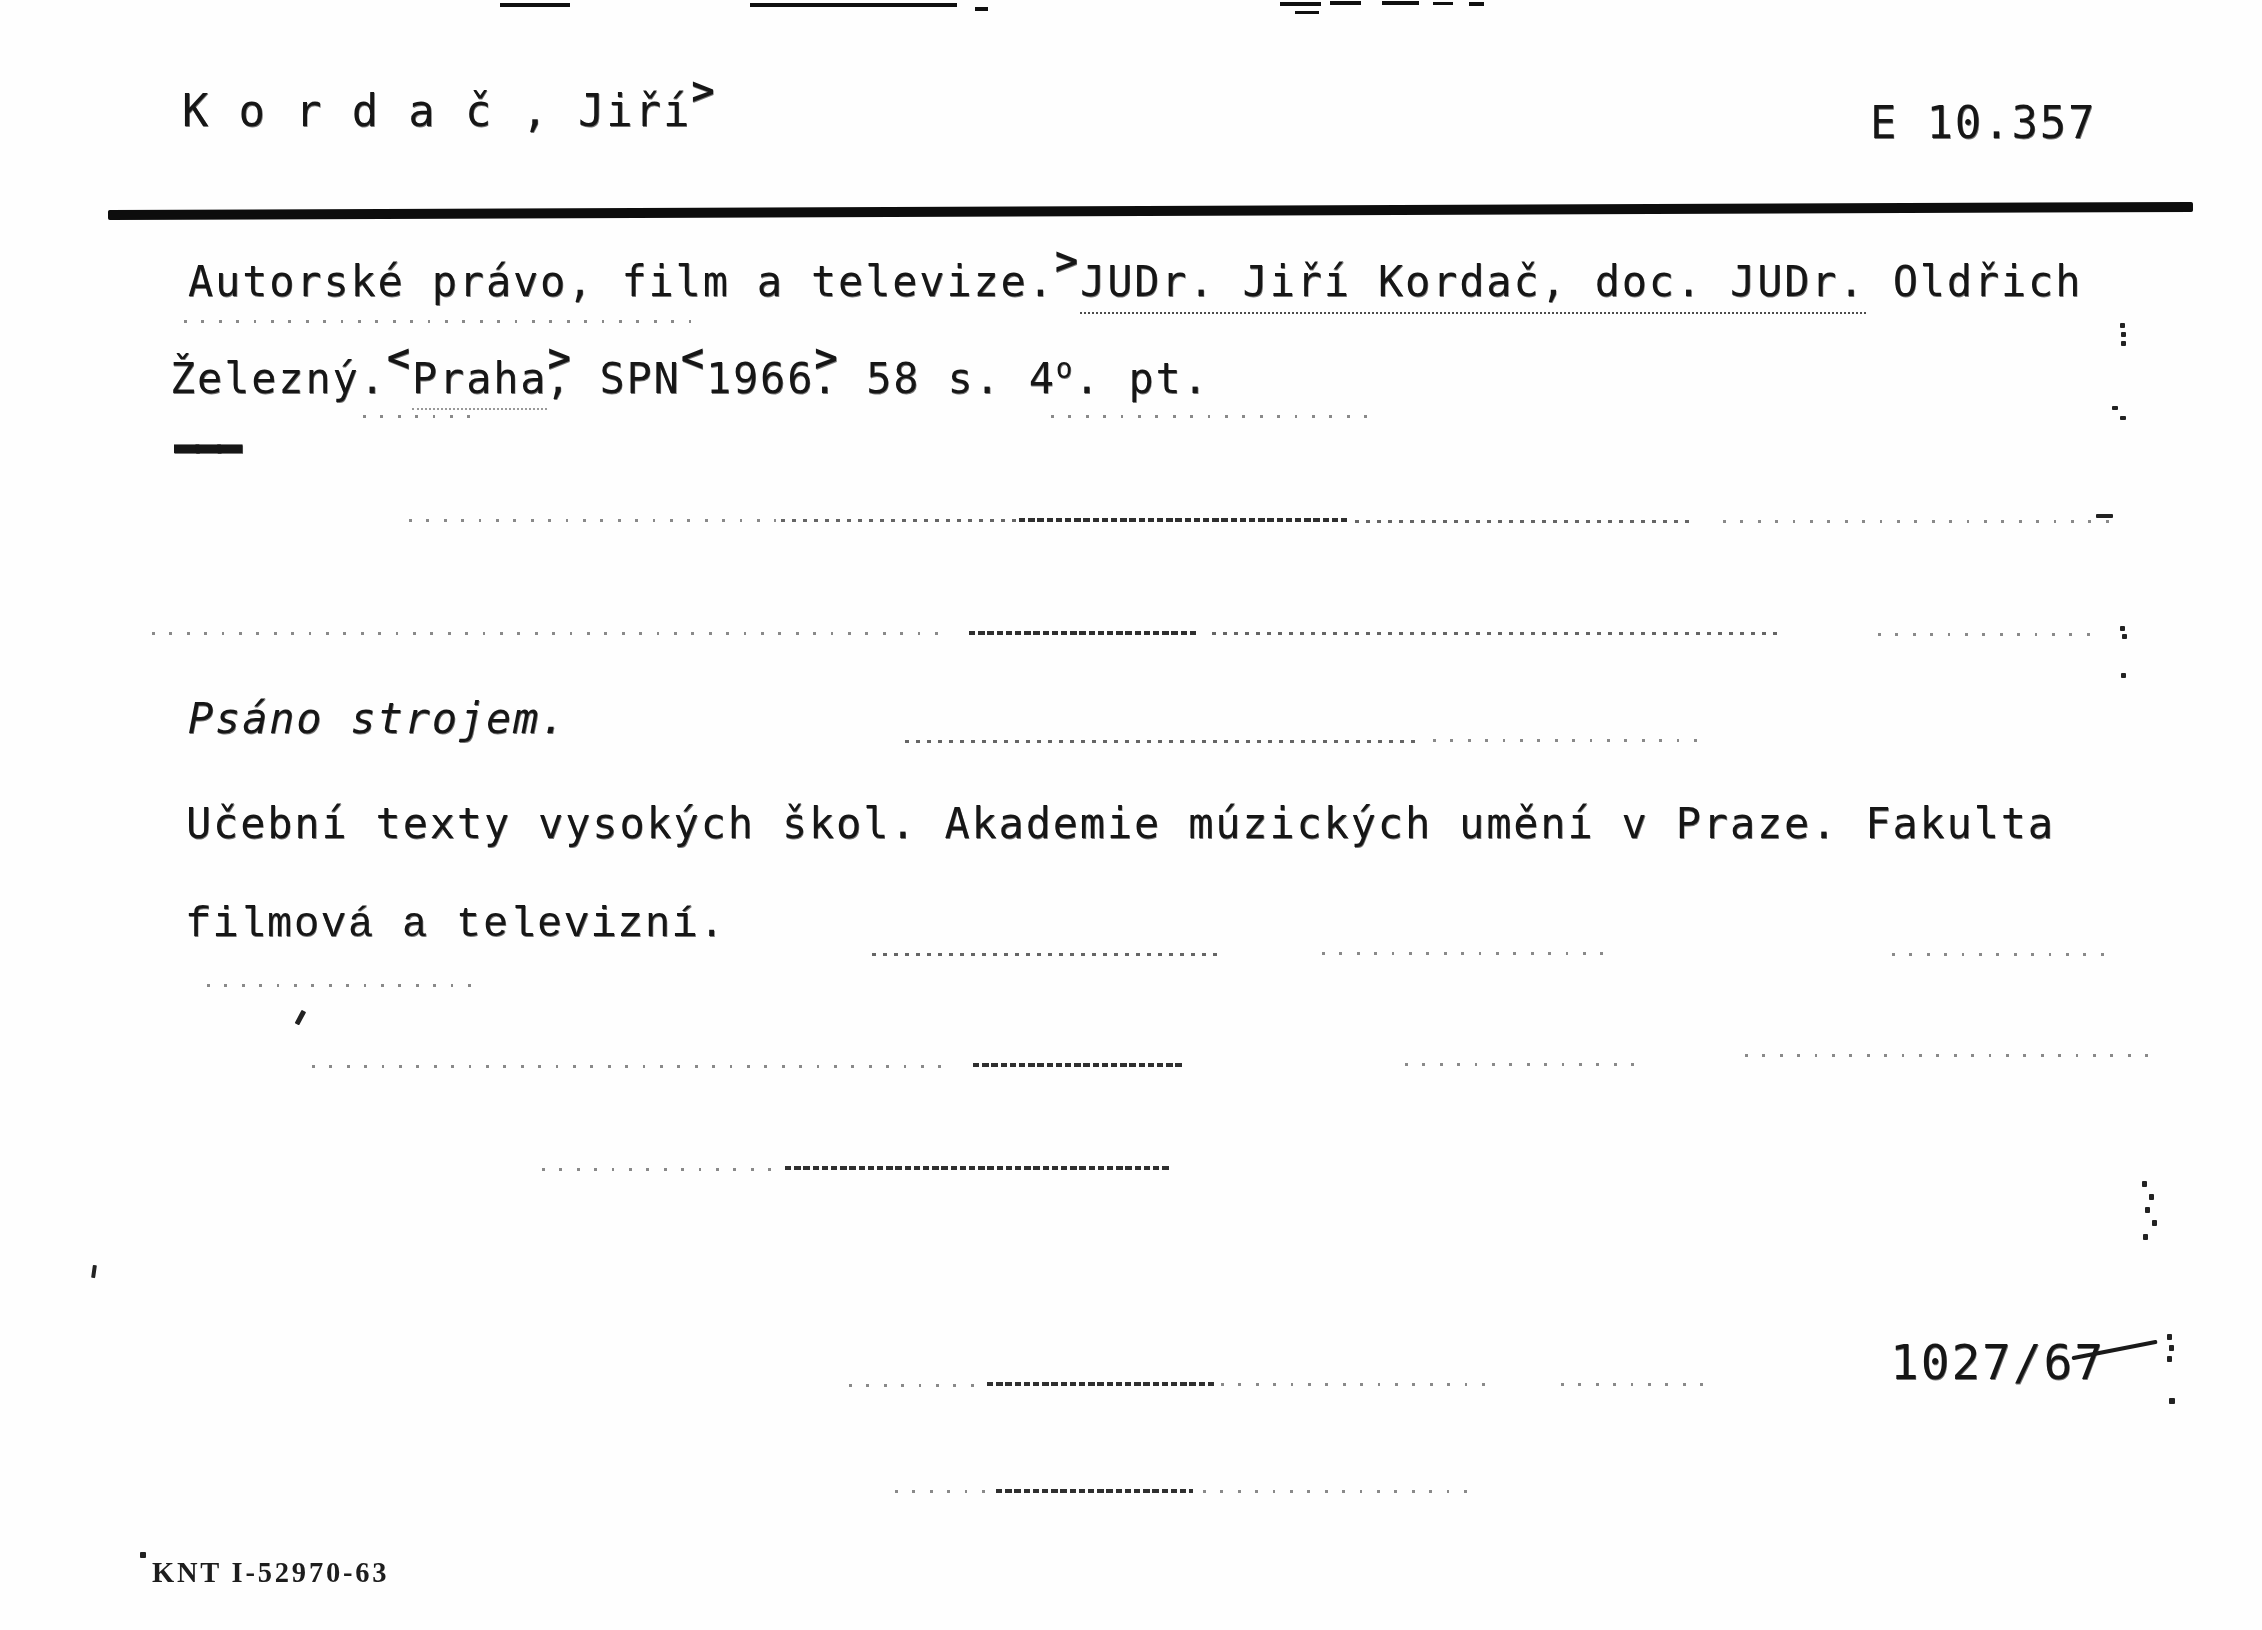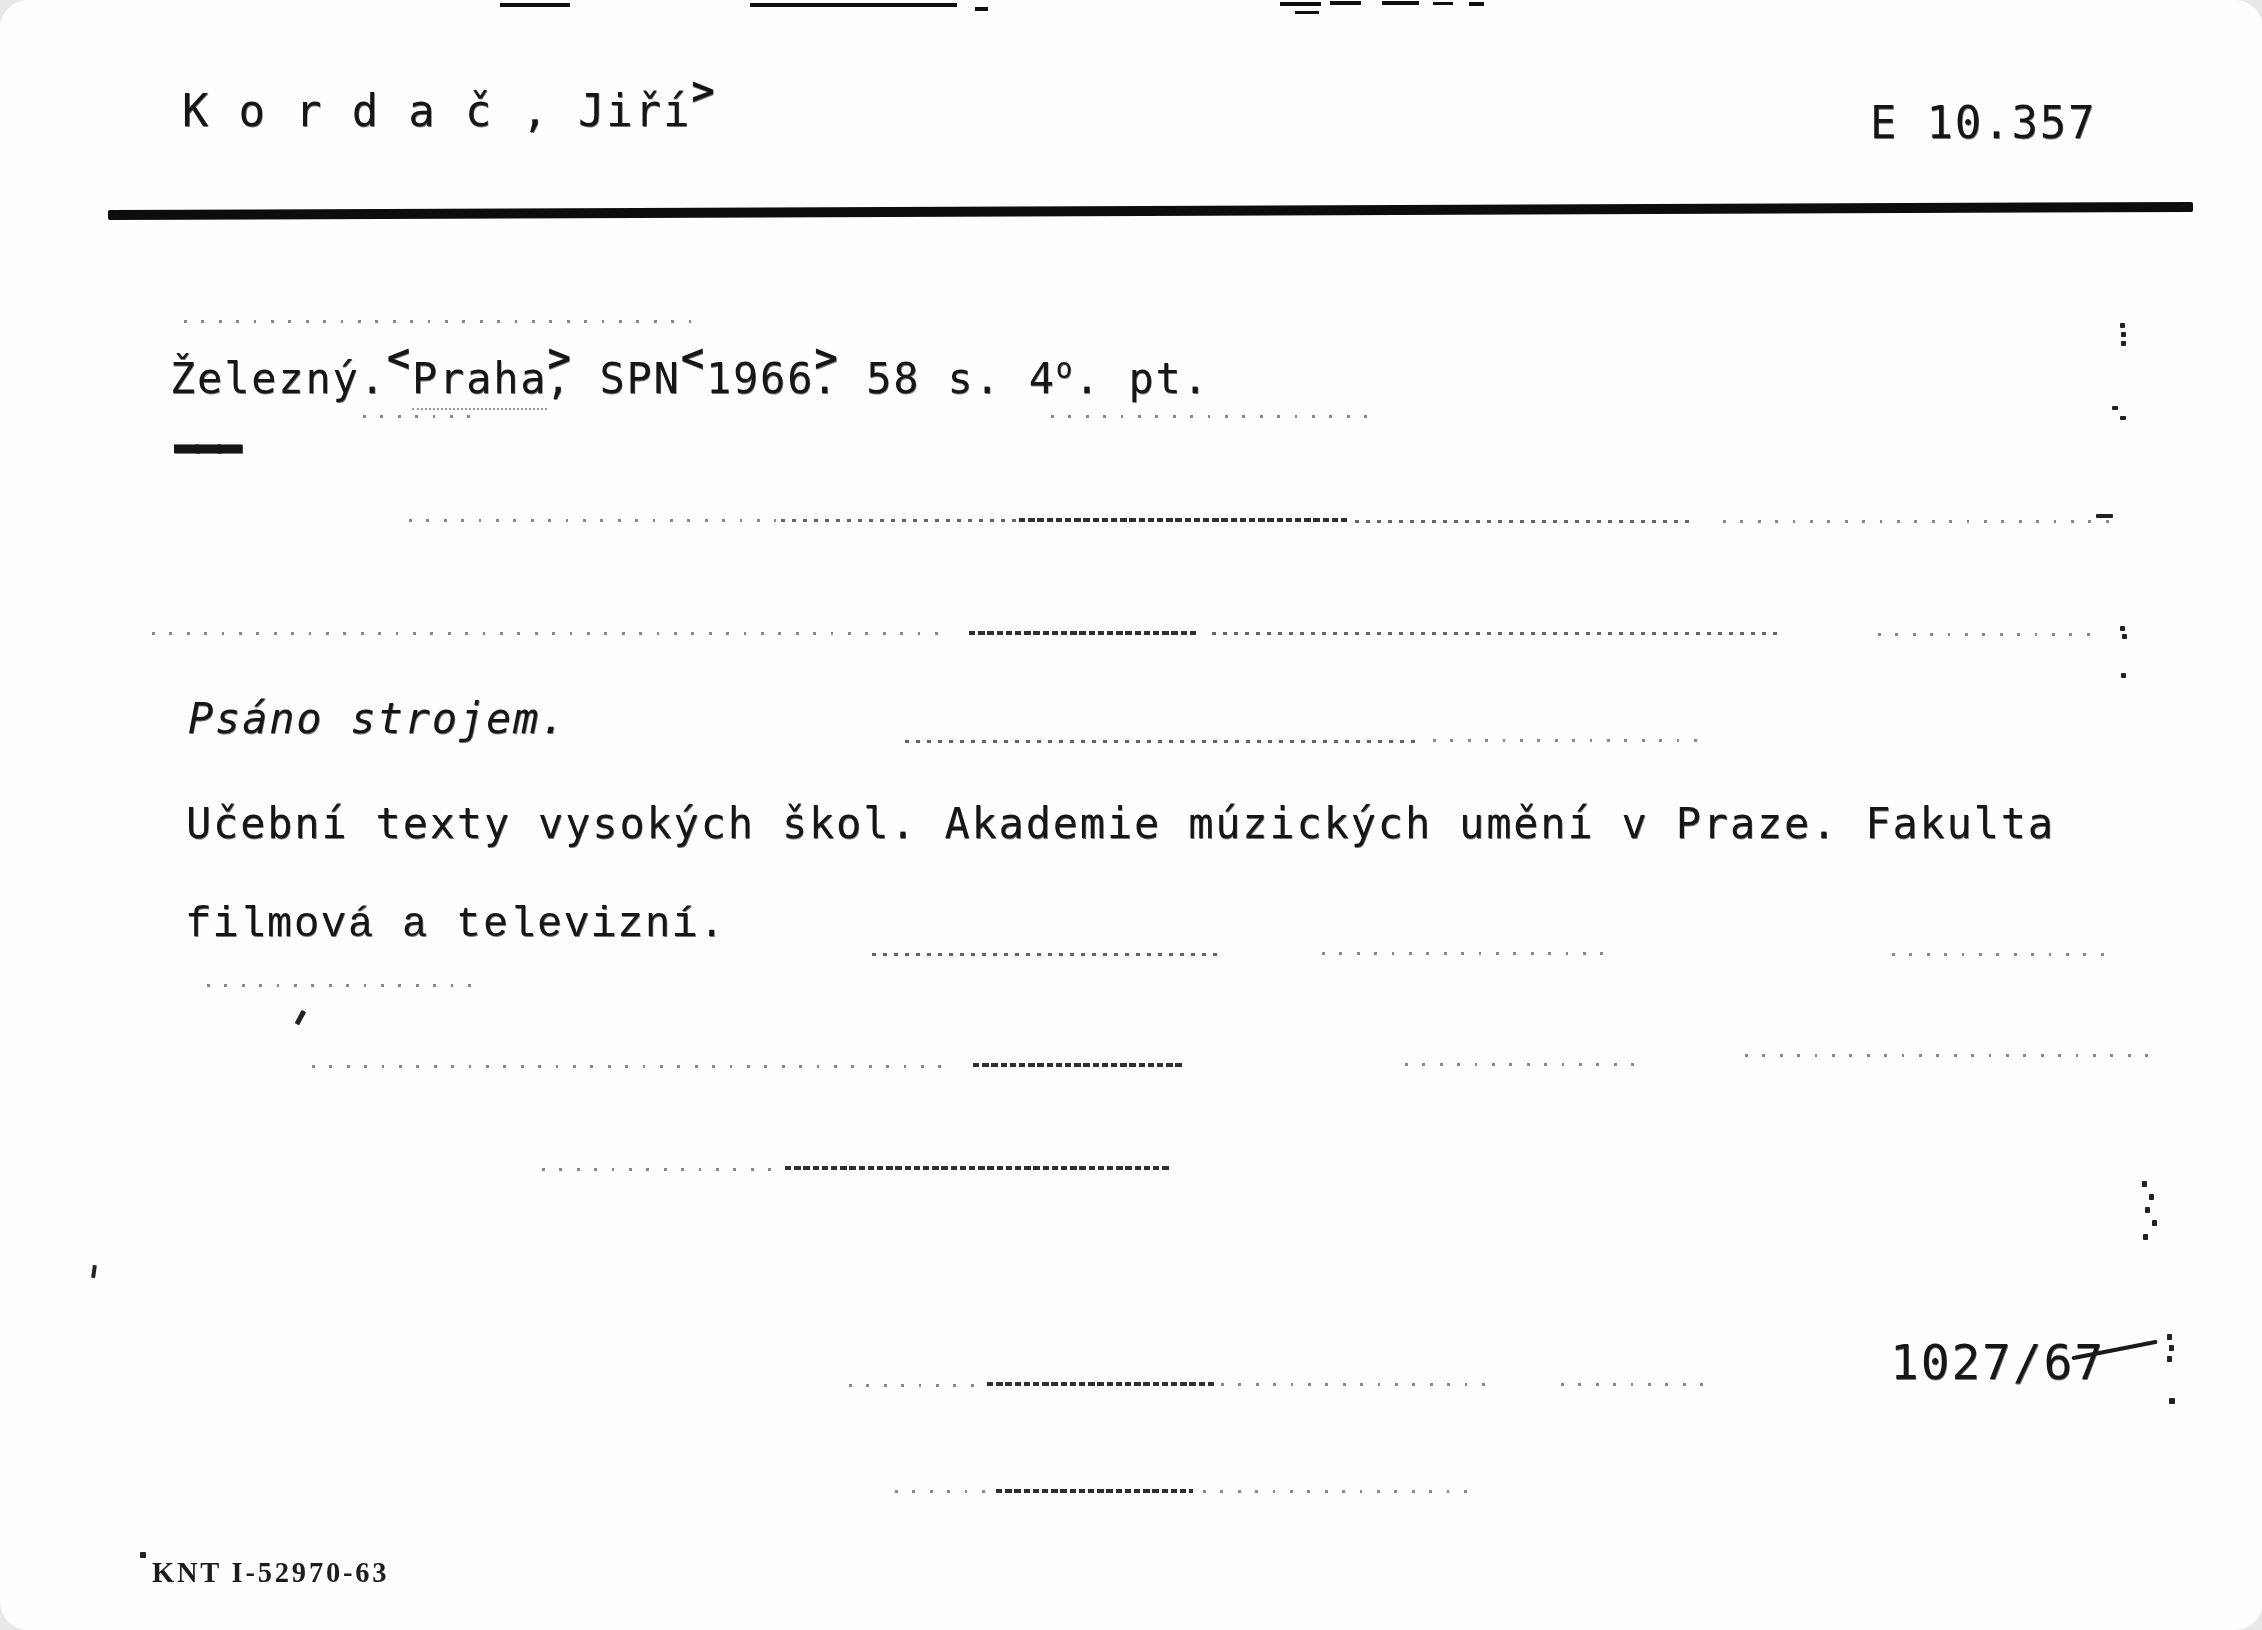--- a/index.html
+++ b/index.html
@@ -1,21 +1,20 @@
 <!DOCTYPE html>
 <html style="font-size:14.7px"><head>
 <meta charset="utf-8">
 <style>
   html,body{margin:0;padding:0;background:#e8e8e8;}
   .page{
     position:relative; width:2263px; height:1630px;
     background:#fefefe; overflow:hidden;
     font-family:"DejaVu Sans Mono","Liberation Mono",monospace;
     color:#161616;
-    border-radius:28px;
   }
   .tw{
     position:absolute; white-space:pre;
     font-size:42px; letter-spacing:1.8px; line-height:1.1;
     color:#161616; text-shadow:0.6px 0.6px 0 rgba(10,10,10,.55);
   }
   .heading{font-size:44px;}
   .callnum{font-size:44px;}
   .big{font-size:48px;}
   .rule{
@@ -68,20 +67,21 @@
   <div class="topdash" style="left:1330px;top:0.9px;width:31px;height:3.7px;"></div>
   <div class="topdash" style="left:1382px;top:0.9px;width:37px;height:3.7px;"></div>
   <div class="topdash" style="left:1433px;top:1.8px;width:20px;height:3.7px;"></div>
   <div class="topdash" style="left:1469px;top:1.8px;width:14.7px;height:4.6px;"></div>
 
   <div class="tw heading" style="left:182px;top:87px;"><span>K o r d a č , Jiří</span><span class="insmark">&gt;</span></div>
   <div class="tw callnum" style="left:1834px;top:99px;margin-left:36px;">E 10.357</div>
 
   <div class="rule"></div>
 
+  <div class="tw" style="left:188px;top:259px;"><span>Autorské právo, film a televize.</span><span class="insmark">&gt;</span><span class="u-dot">JUDr. Jiří Kordač, doc. JUDr.</span><span> Oldřich</span></div>
 
   <div class="tw" style="left:170px;top:356px;"><span>Železný.</span><span class="insmark">&lt;</span><span class="u-dot-sparse">Praha</span><span class="insmark pullback">&gt;</span><span>, </span><span>SPN</span><span class="insmark">&lt;</span><span>1966</span><span class="insmark pullback">&gt;</span><span>. 58 s. 4</span><span class="sup">o</span><span>. pt.</span></div>
 
   <div class="tw dashes" style="left:174px;top:421px;">———</div>
 
   <div class="dotline sparse" style="left:184px;top:320px;width:514px;"></div>
   <div class="dotline sparse" style="left:363px;top:415px;width:119px;"></div>
   <div class="dotline sparse" style="left:1051px;top:415px;width:331px;"></div>
 
   <div class="dotline sparse" style="left:409px;top:519px;width:367px;"></div>

